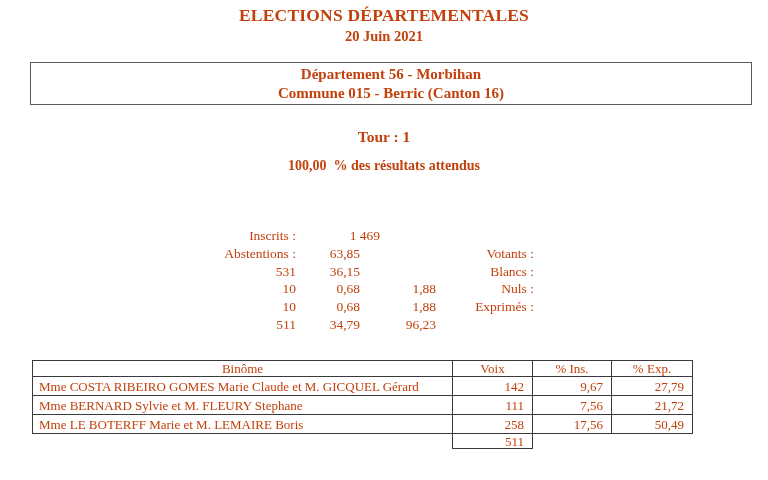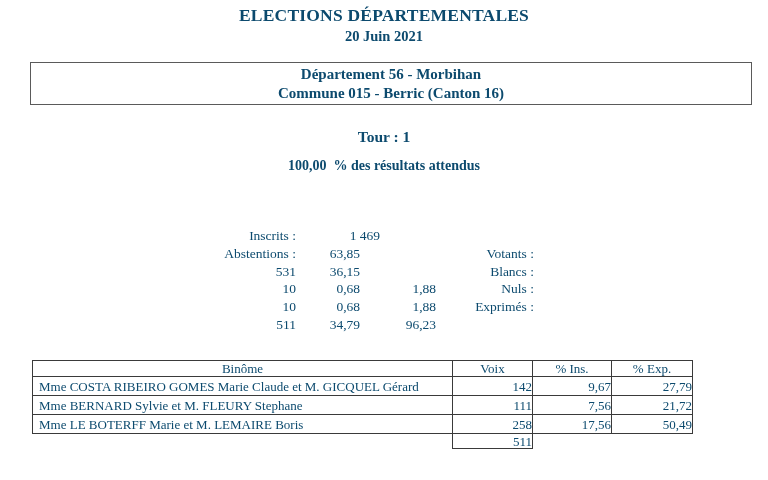--- a/index.html
+++ b/index.html
@@ -1,21 +1,21 @@
 <!DOCTYPE html>
 <html><head>
 <meta charset="utf-8">
 <style>
   html,body{margin:0;padding:0;background:#fff;}
   .page{
     position:relative;
     width:768px;height:480px;
     background:#ffffff;
     font-family:"Liberation Serif","DejaVu Serif",serif;
-    color:#0c4a6e;
+    color:#c2410c;
     overflow:hidden;
   }
   .centered{position:absolute;left:0;width:768px;text-align:center;}
   .title{top:5px;font-size:17.5px;font-weight:bold;letter-spacing:.2px;}
   .date{top:28px;font-size:14.5px;font-weight:bold;}
   .loc-box{
     position:absolute;left:30px;top:62px;width:722px;height:43px;
     border:1.5px solid #5a5a5a;box-sizing:border-box;
     display:flex;flex-direction:column;justify-content:center;
     text-align:center;font-size:15px;font-weight:bold;line-height:19px;
@@ -35,21 +35,21 @@
   .stats .c3{padding-right:20px;box-sizing:border-box;padding-left:22px;}
   .stats .c4{padding-right:22px;box-sizing:border-box;}
 
   table.results{
     position:absolute;left:32px;top:360px;
     width:660px;table-layout:fixed;border-collapse:collapse;
     font-size:13px;
   }
   table.results th,table.results td{
     border:1px solid #3a3a3a;
-    padding:0 0;height:18px;line-height:15px;
+    padding:0 8px;height:18px;line-height:15px;
     font-weight:normal;overflow:hidden;white-space:nowrap;
   }
   table.results th{height:15px;text-align:center;}
   table.results td.name{text-align:left;padding-left:6px;}
   table.results td.num{text-align:right;}
   table.results tr.totalrow td{border:none;height:14px;line-height:13px;}
   table.results tr.totalrow td.total{border:1px solid #3a3a3a;text-align:right;}
 </style>
 </head>
 <body>

